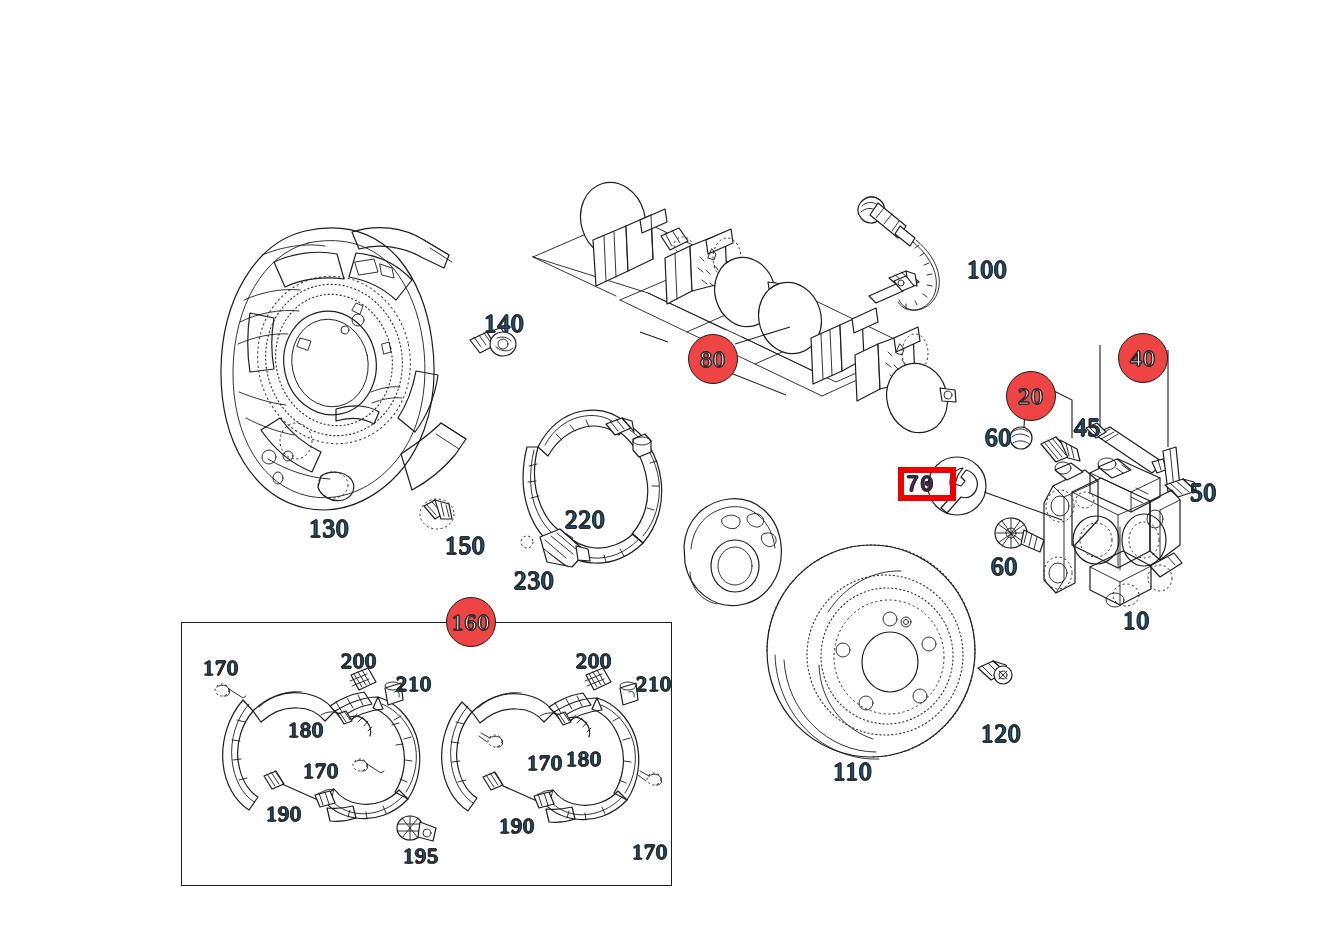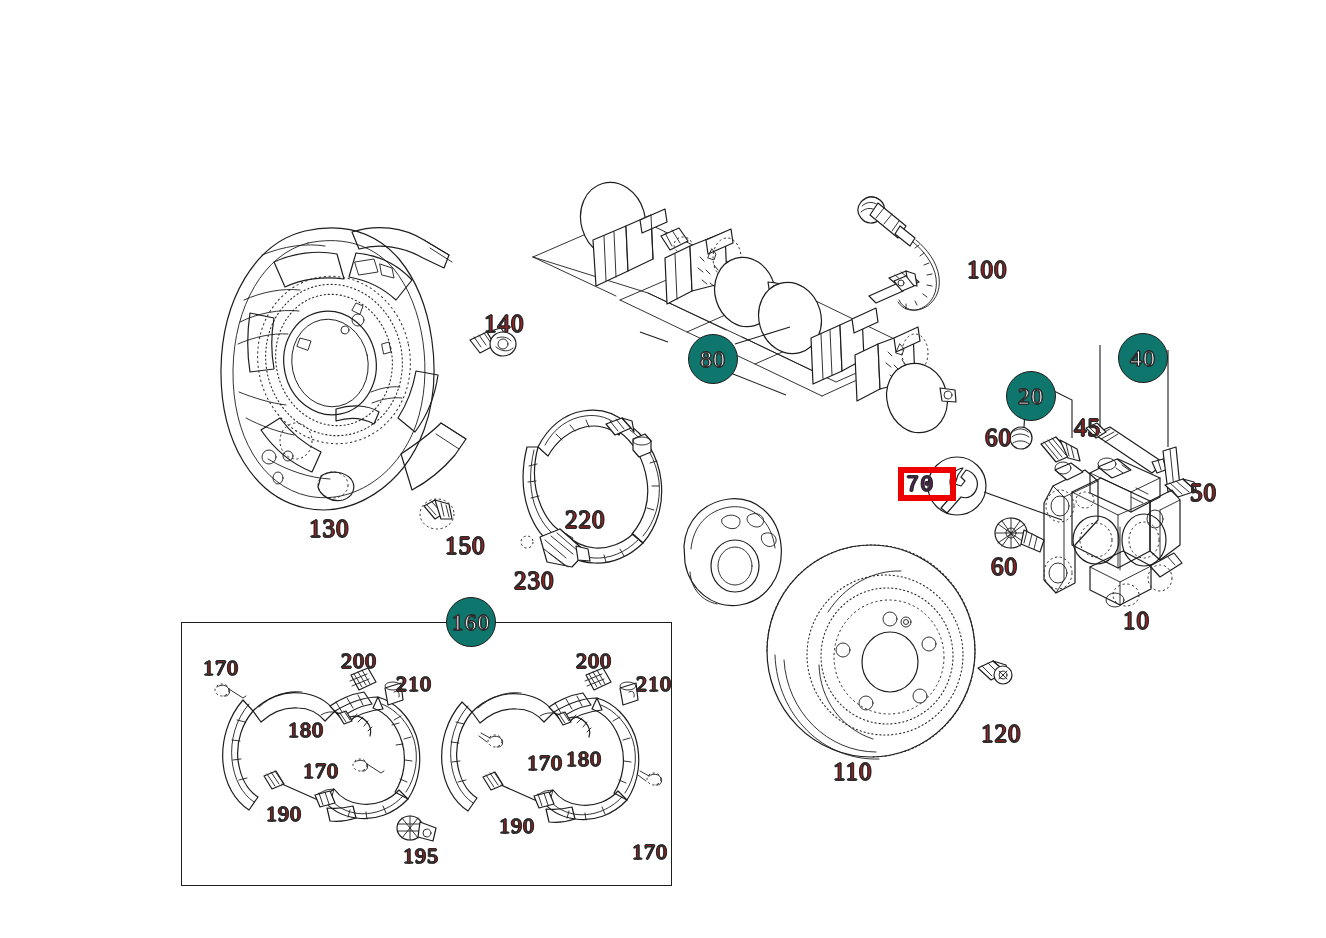--- a/index.html
+++ b/index.html
@@ -25,37 +25,37 @@
     width: 1326px;
     height: 938px;
   }
   
   .label {
     position: absolute;
     font-family: "Liberation Serif", serif;
     font-size: 25px;
     line-height: 1;
     letter-spacing: 1px;
-    color: #b91c1c;
+    color: #0369a1;
     -webkit-text-stroke: 1px #2b2b2b;
     text-shadow:
       -1px 0 #2b2b2b,  1px 0 #2b2b2b,
        0 -1px #2b2b2b,  0 1px #2b2b2b;
     white-space: nowrap;
     user-select: none;
   }
   .label.small { font-size: 22px; }
   
   .balloon {
     position: absolute;
     width: 50px;
     height: 50px;
     border: 1.4px solid #1d1d1d;
     border-radius: 50%;
-    background: #0f766e;
+    background: #ef4444;
     box-sizing: border-box;
     display: flex;
     align-items: center;
     justify-content: center;
   }
   .balloon .btxt {
     font-family: "Liberation Serif", serif;
     font-size: 24px;
     color: #ffffff;
     -webkit-text-stroke: 1px #2b2b2b;

